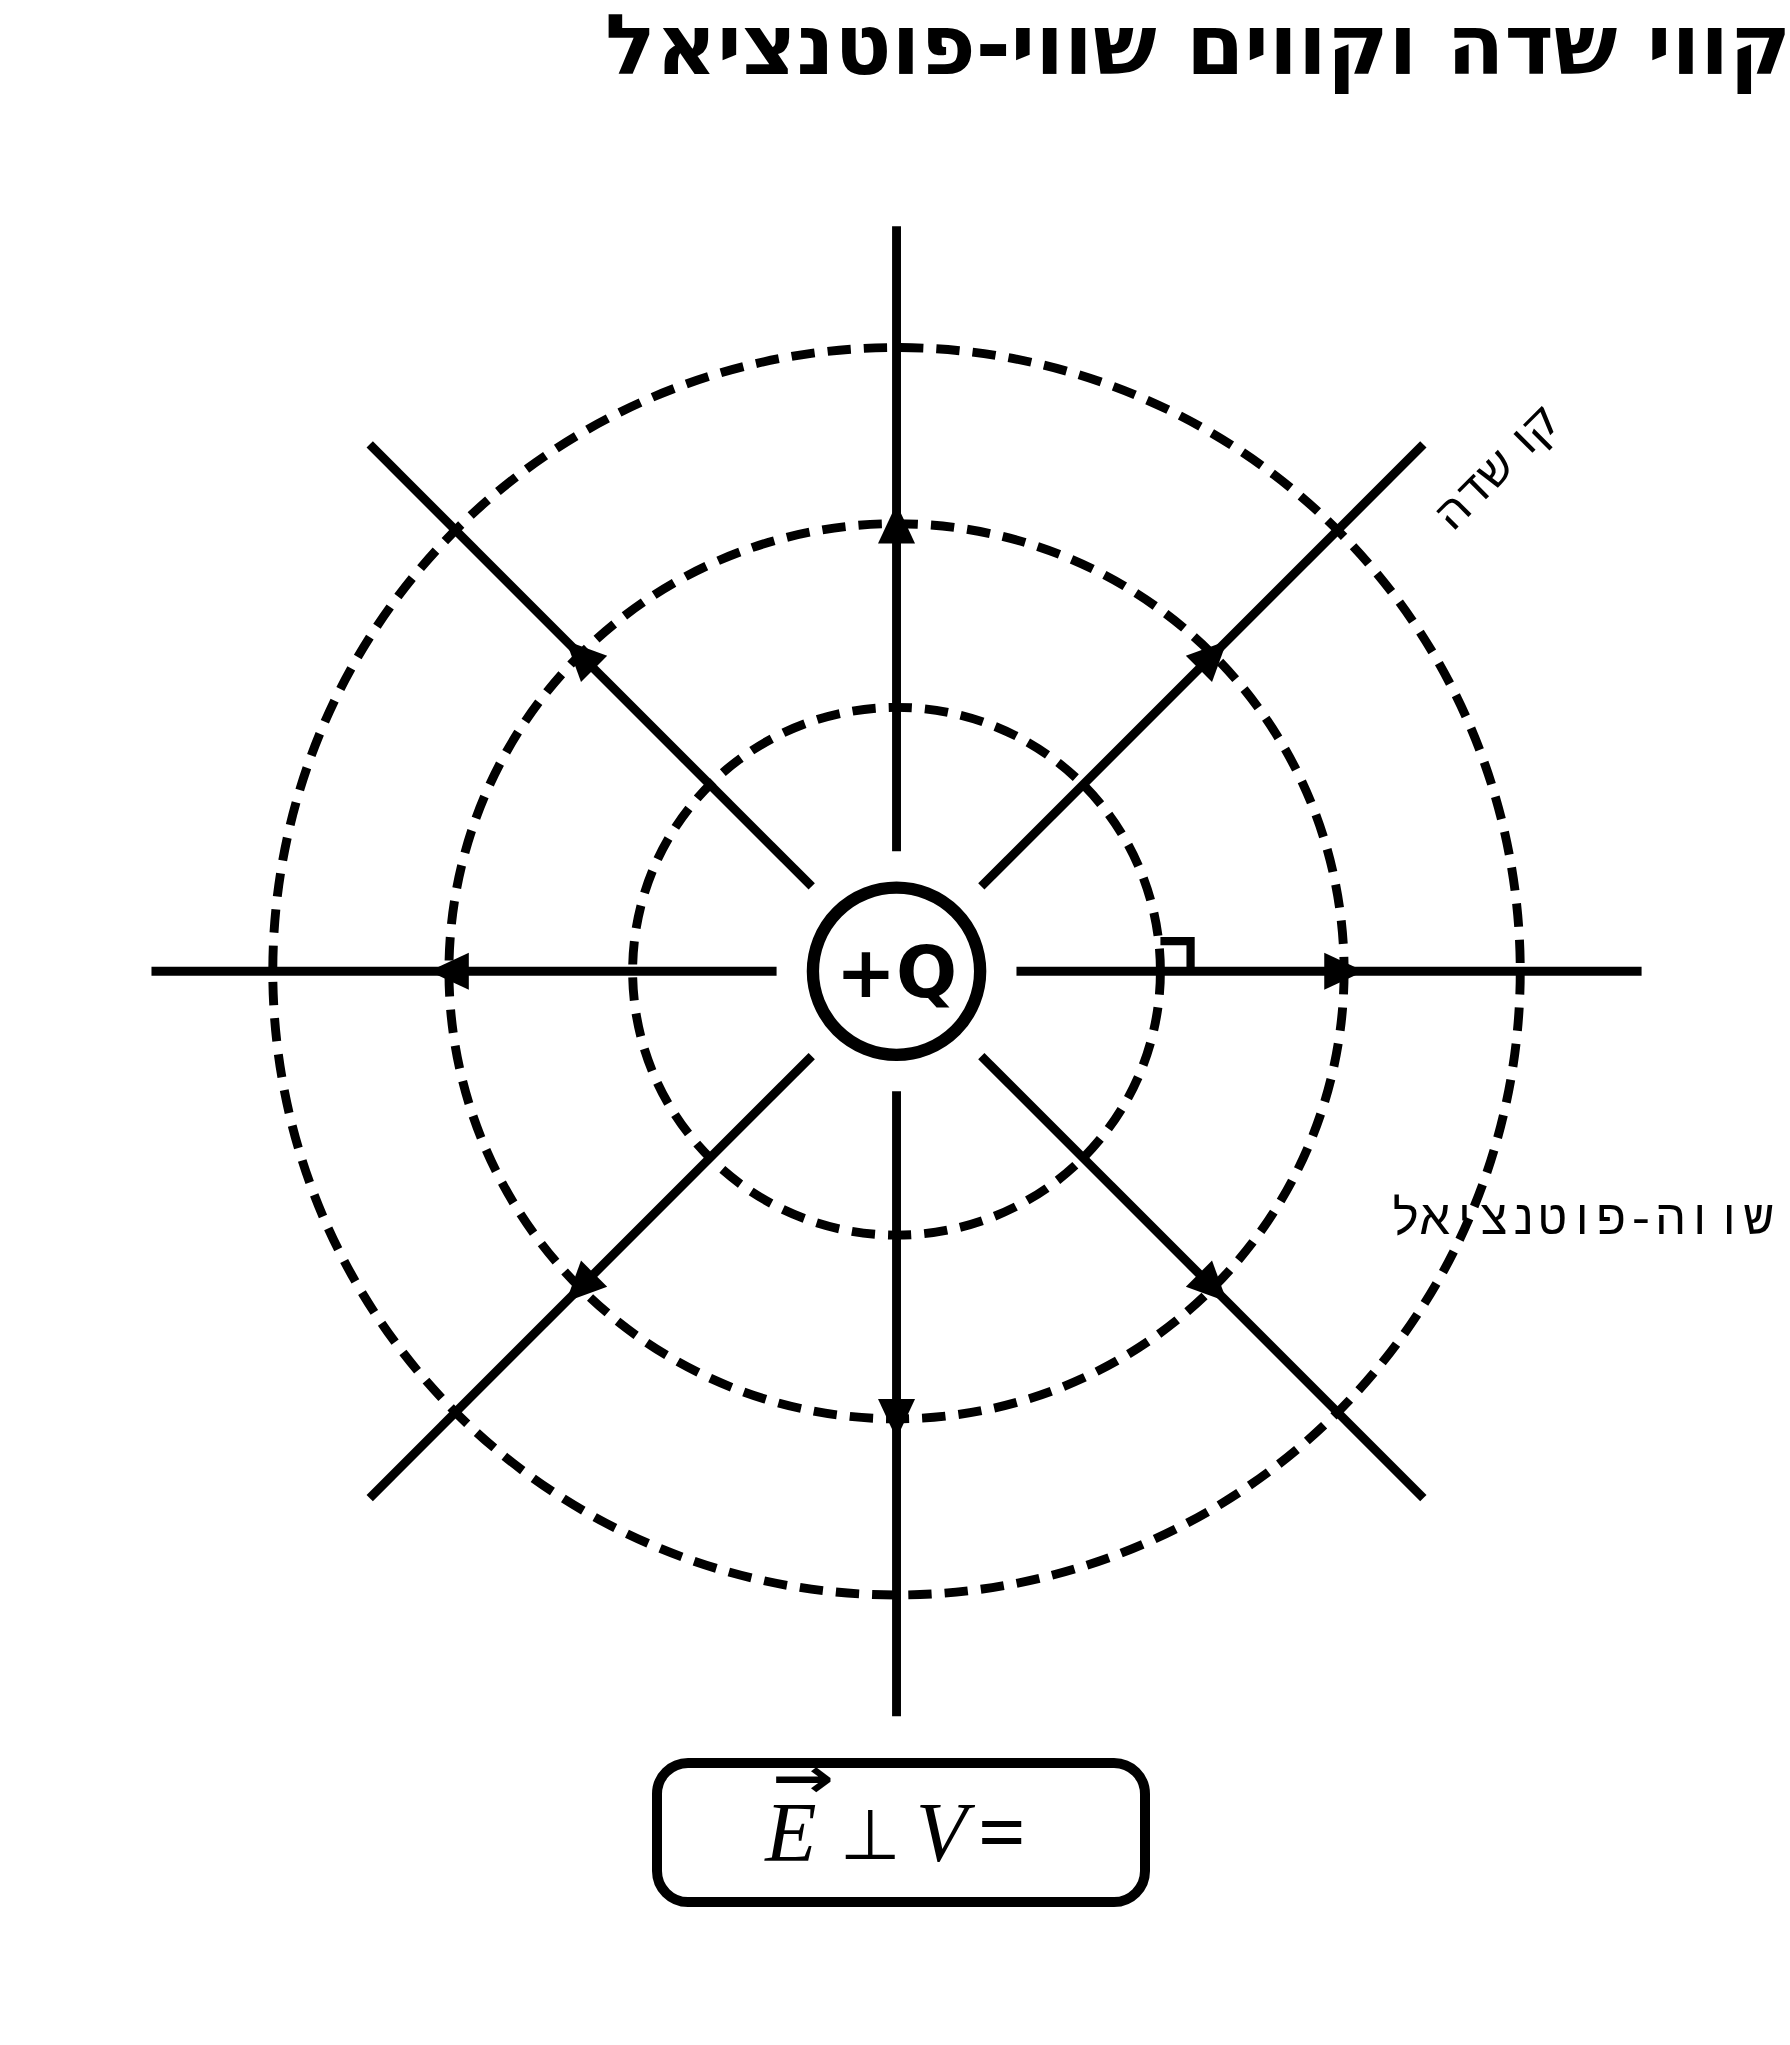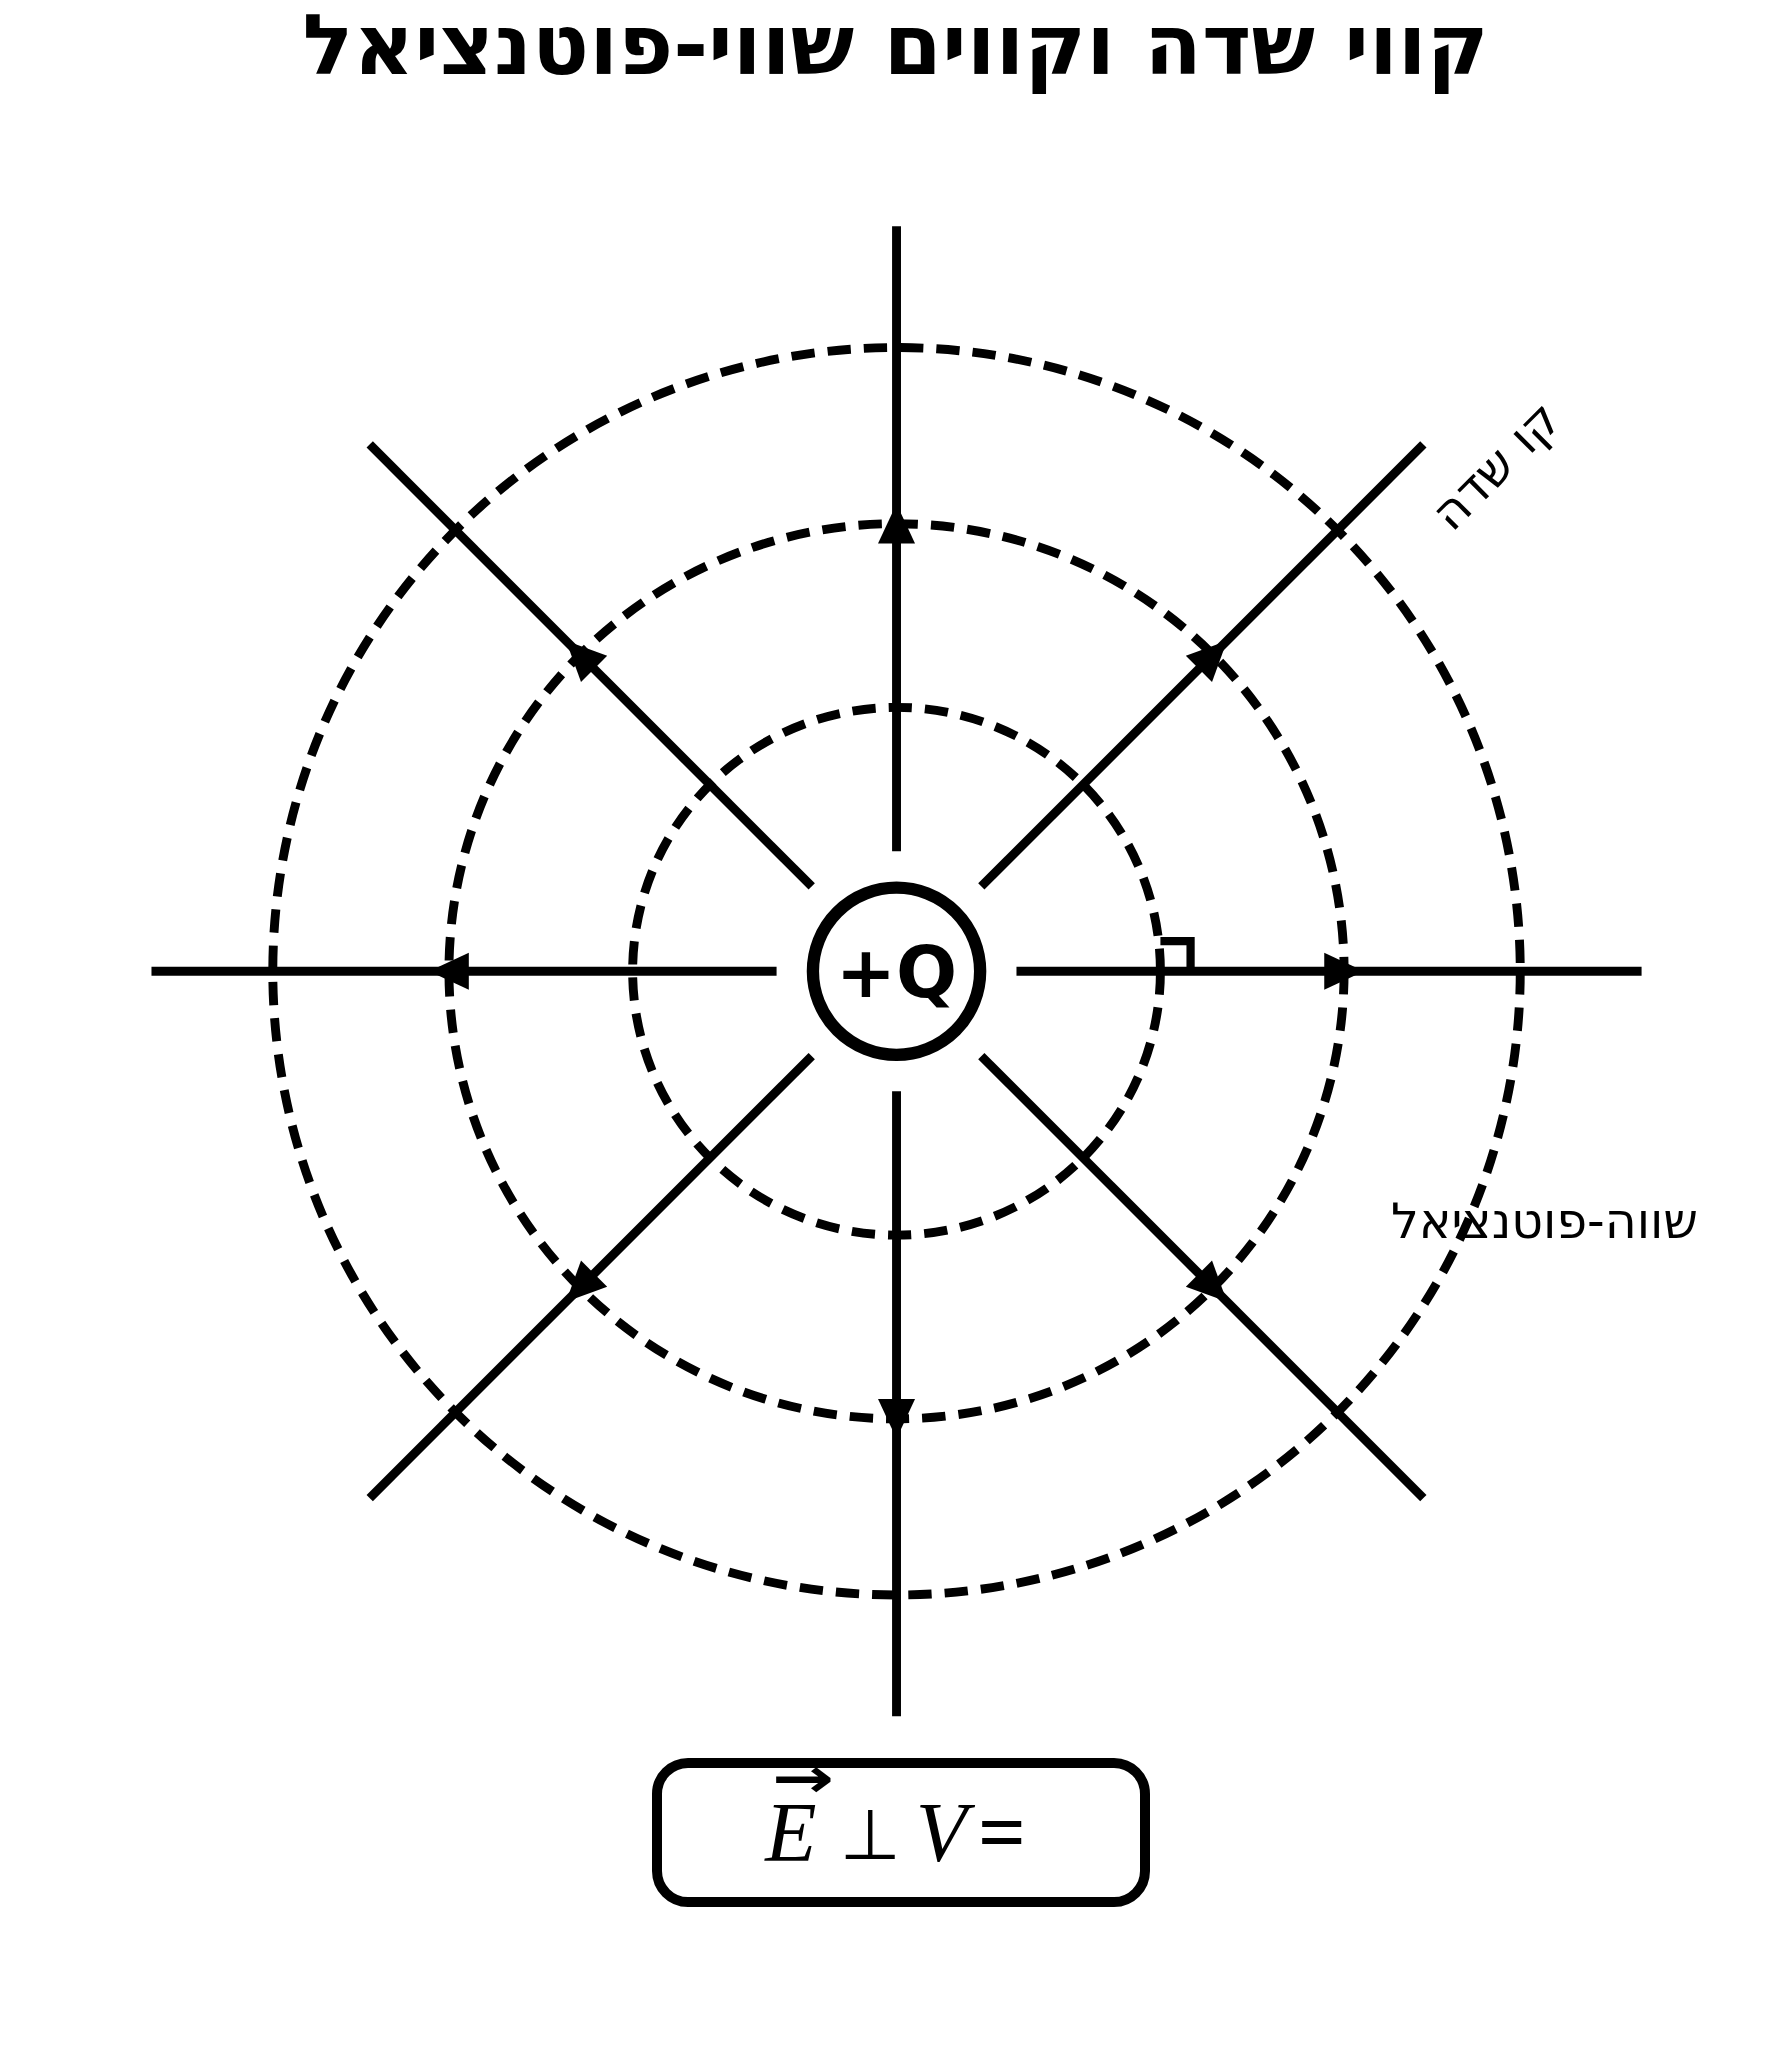--- a/index.html
+++ b/index.html
@@ -14,21 +14,20 @@
     background: #ffffff;
     color: #000000;
     font-family: "DejaVu Sans", sans-serif;
     overflow: hidden;
   }
   .title {
     position: absolute;
     top: 1.4px;
     left: 0;
     width: 100%;
-    text-align: center;
     font-size: 84px;
     font-weight: bold;
     line-height: 1.05;
     white-space: nowrap;
   }
   svg.field-svg {
     position: absolute;
     left: 0;
     top: 0;
     width: 1791px;
@@ -73,20 +72,21 @@
     transform: translate(-50%, -50%) rotate(-45deg);
     font-size: 49px;
     white-space: nowrap;
   }
   .label-equipotential {
     position: absolute;
     left: 1391px;
     top: 1193px;
     font-size: 49px;
     white-space: nowrap;
+    font-family: Liberation Mono, monospace;
   }
   .formula-box {
     position: absolute;
     left: 652px;
     top: 1758px;
     width: 498px;
     height: 149px;
     box-sizing: border-box;
     border: 10.3px solid #000000;
     border-radius: 36px;

